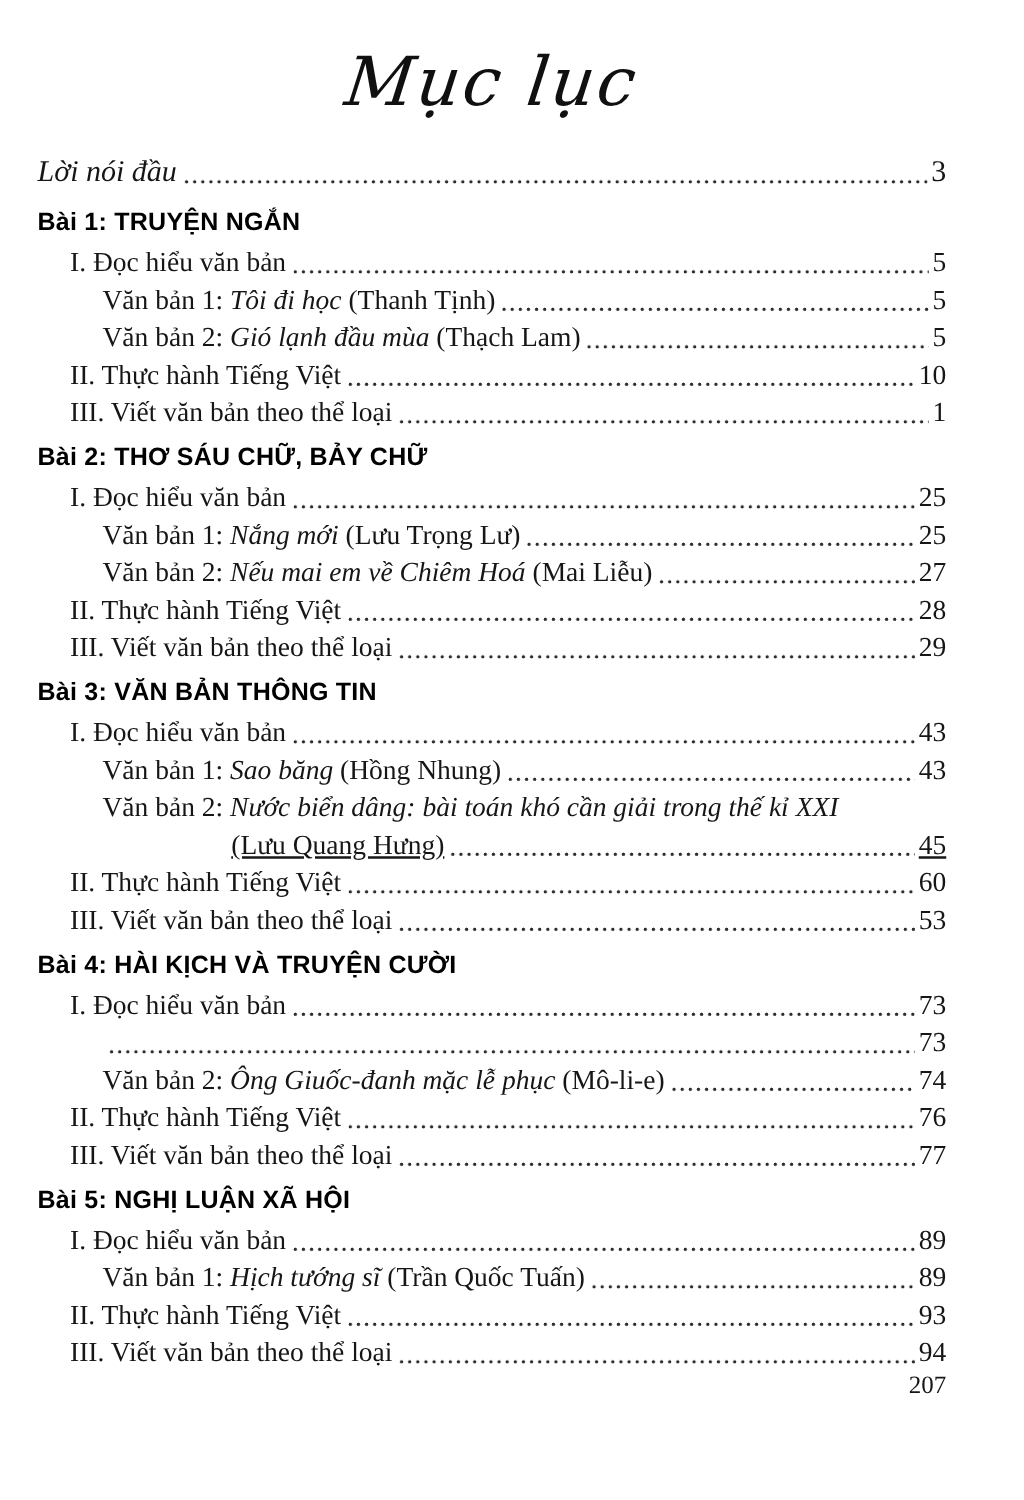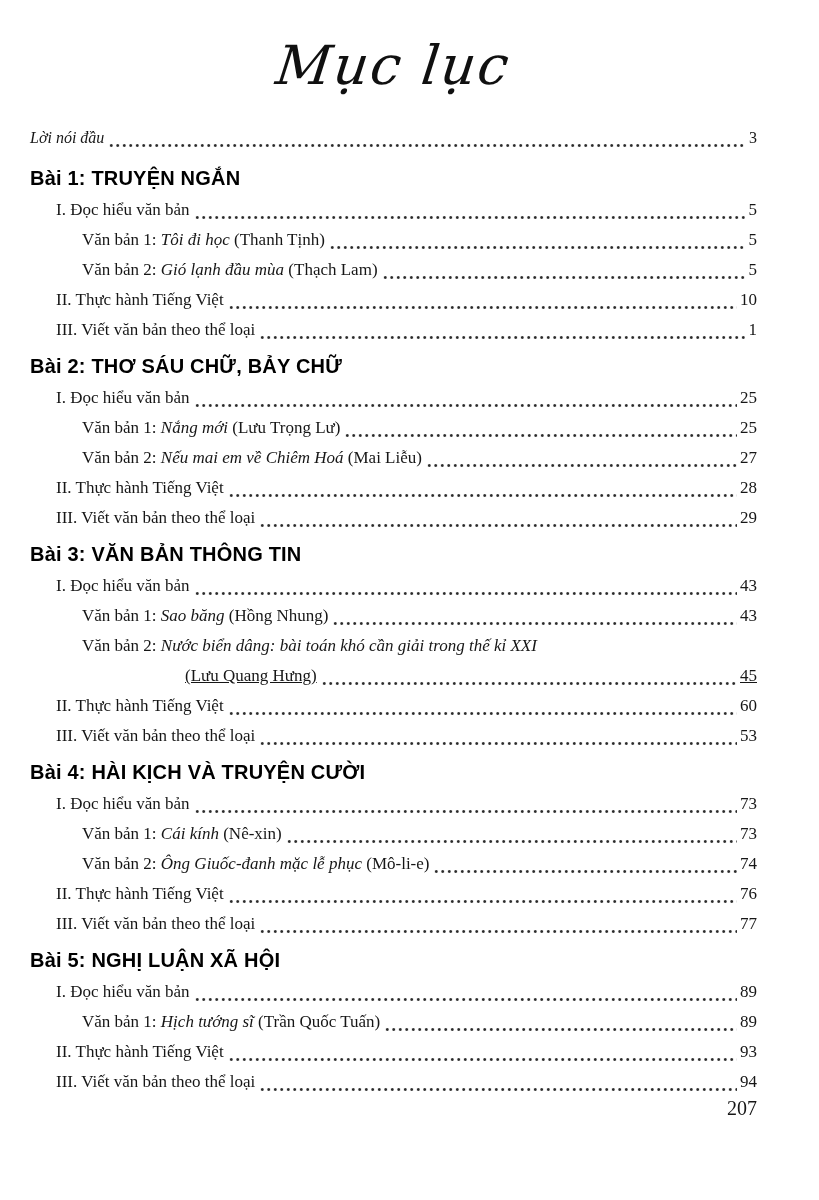--- a/index.html
+++ b/index.html
@@ -7,35 +7,35 @@
     width:819px; height:1200px; margin:0 auto; background:#ffffff;
     box-sizing:border-box; padding:26px 62px 0 30px;
     font-family:"Liberation Serif", serif; color:#161616;
     position:relative; overflow:hidden;
   }
   .title {
     text-align:center; font-family:"DejaVu Serif", serif;
     font-style:italic; font-weight:500; font-size:54px;
     margin:8px 0 26px; transform:skewX(-7deg); letter-spacing:2px; color:#101010;
   }
-  .row { display:flex; align-items:baseline; font-size:17px; line-height:30px; }
+  .row { display:flex; align-items:baseline; font-size:22px; line-height:30px; }
   .row .label { white-space:nowrap; }
   .it { font-style:italic; }
   .dots {
     flex:1 1 auto; min-width:12px; height:5px; margin:0 3px 6px 4px;
     align-self:flex-end;
     background-image:radial-gradient(circle, #2b2b2b 1.15px, transparent 1.6px);
     background-size:6.5px 5px; background-repeat:repeat-x; background-position:0 1px;
   }
   .pg { white-space:nowrap; }
   .heading {
     font-family:"Liberation Sans", sans-serif; font-size:20px; font-weight:700;
     margin:10px 0 5px; color:#000000; letter-spacing:.2px;
   }
-  .preface { margin-bottom:14px; font-size:16px; }
+  .preface { margin-bottom:14px; font-size:24px; }
   .lvl1 { padding-left:26px; }
   .lvl2 { padding-left:52px; }
   .lvl3 { padding-left:155px;text-decoration:underline; }
   .folio { text-align:right; font-size:20px; color:#161616; }
 </style>
 </head>
 <body>
 
 <div class="page">
 
@@ -133,21 +133,20 @@
       <span class="pg">53</span>
     </div>
 
     <h2 class="heading">Bài 4: HÀI KỊCH VÀ TRUYỆN CƯỜI</h2>
     <div class="row lvl1">
       <span class="label">I. Đọc hiểu văn bản </span>
       <span class="dots"></span>
       <span class="pg">73</span>
     </div>
     <div class="row lvl2">
-      <span class="label"><span>Văn bản 1: </span><span class="it">Cái kính</span><span> (Nê-xin)</span></span>
       <span class="dots"></span>
       <span class="pg">73</span>
     </div>
     <div class="row lvl2">
       <span class="label"><span>Văn bản 2: </span><span class="it">Ông Giuốc-đanh mặc lễ phục</span><span> (Mô-li-e)</span></span>
       <span class="dots"></span>
       <span class="pg">74</span>
     </div>
     <div class="row lvl1">
       <span class="label">II. Thực hành Tiếng Việt </span>

